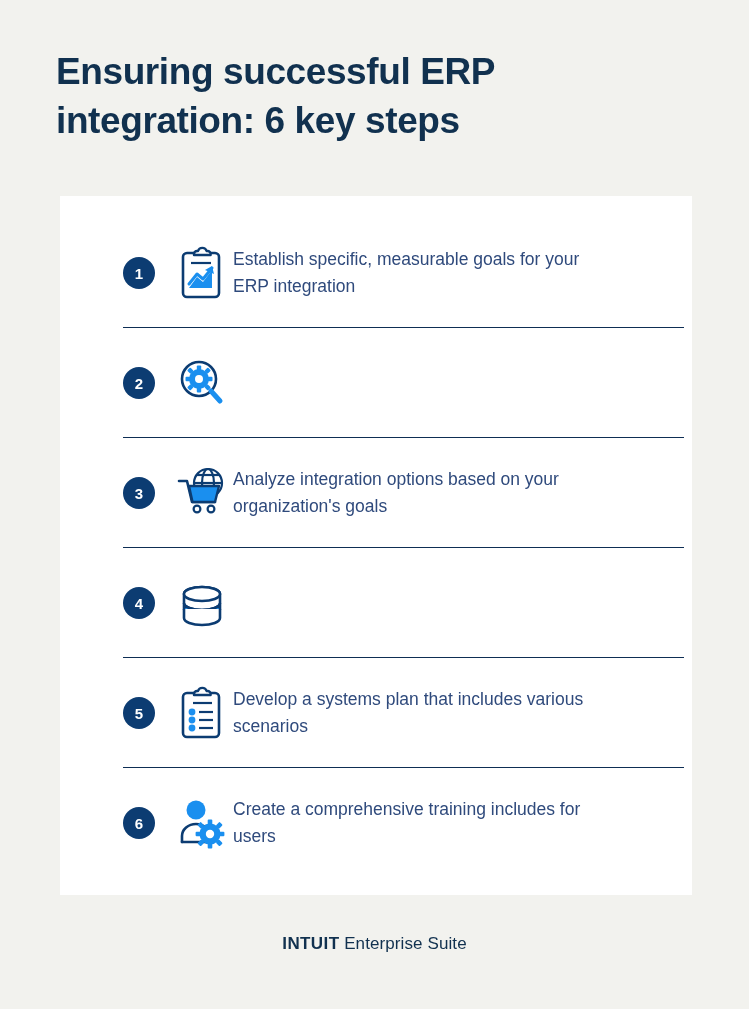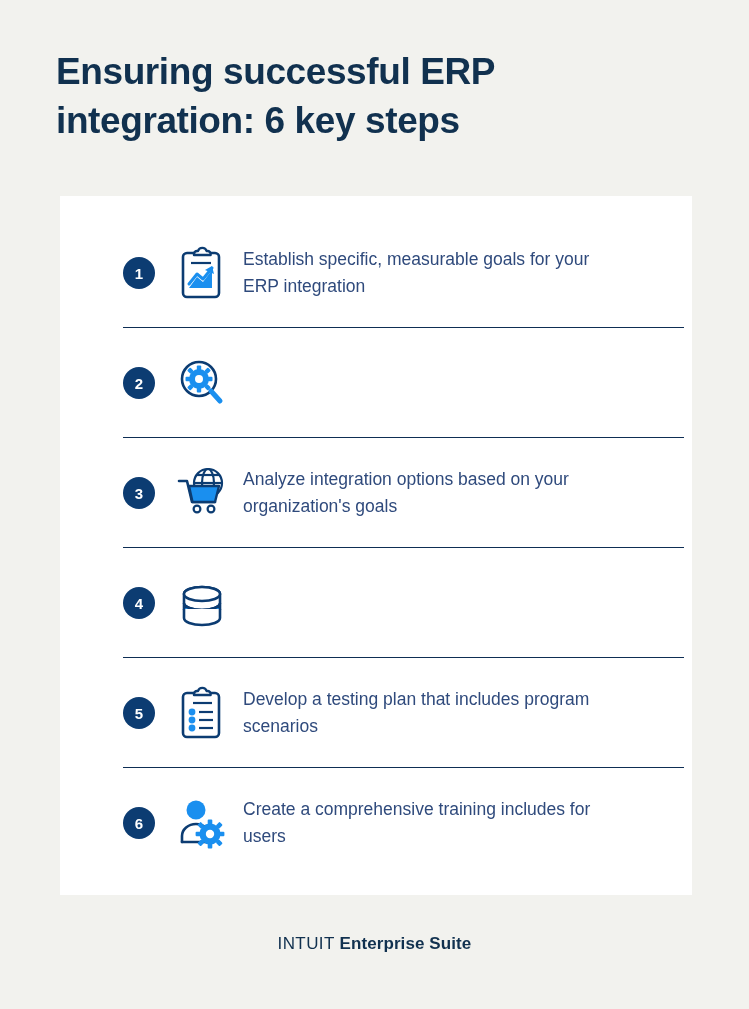--- a/index.html
+++ b/index.html
@@ -65,39 +65,38 @@
   .icon-wrap {
     flex:0 0 auto;
     width:62px;
     margin-left:16px;
     display:flex;
     align-items:center;
     justify-content:center;
   }
 
   .step-text {
-    margin-left:10px;
     font-size:17.5px;
     line-height:1.52;
     color:#2F4A7C;
     max-width:370px;
   }
 
   
   .footer {
     position:absolute;
     left:0; top:934px;
     width:749px;
     text-align:center;
     color:#11314F;
     font-size:17px;
     white-space:nowrap;
   }
-  .footer .brand { font-weight:normal; letter-spacing:0.4px; }
-  .footer .suite { font-weight:bold; letter-spacing:0.1px; }
+  .footer .brand { font-weight:bold; letter-spacing:0.4px; }
+  .footer .suite { font-weight:normal; letter-spacing:0.1px; }
 </style>
 </head>
 <body>
 
 <div class="page">
 
   <h1 class="title">Ensuring successful ERP integration: 6 key steps</h1>
 
   <div class="card">
     <div class="steps">
@@ -183,21 +182,21 @@
             <path d="M15 10 v-1 a3 3 0 0 1 3-3 h1 a4.5 4.5 0 0 1 8.6 0 h1 a3 3 0 0 1 3 3 v1 z" fill="#FFFFFF" stroke="#0C3C72" stroke-width="2.4" stroke-linejoin="round"></path>
             <line x1="14" y1="18" x2="33" y2="18" stroke="#0C3C72" stroke-width="2.2"></line>
             <circle cx="13" cy="27" r="3.4" fill="#1A8FEF"></circle>
             <circle cx="13" cy="35" r="3.4" fill="#1A8FEF"></circle>
             <circle cx="13" cy="43" r="3.4" fill="#1A8FEF"></circle>
             <line x1="20" y1="27" x2="34" y2="27" stroke="#0C3C72" stroke-width="2.2"></line>
             <line x1="20" y1="35" x2="34" y2="35" stroke="#0C3C72" stroke-width="2.2"></line>
             <line x1="20" y1="43" x2="34" y2="43" stroke="#0C3C72" stroke-width="2.2"></line>
           </svg>
         </div>
-        <div class="step-text">Develop a testing plan that includes program scenarios</div>
+        <div class="step-text">Develop a systems plan that includes various scenarios</div>
         <div class="divider"></div>
       </div>
 
       <div class="step-row">
         <div class="num-circle">6</div>
         <div class="icon-wrap">
           <svg width="52" height="54" viewBox="0 0 52 54">
             <circle cx="20" cy="14" r="9.5" fill="#1A8FEF"></circle>
             <path d="M6 46 v-6 a14 12 0 0 1 28 0 v6" fill="none" stroke="#0C3C72" stroke-width="2.6" stroke-linecap="round"></path>
             <line x1="6" y1="46" x2="34" y2="46" stroke="#0C3C72" stroke-width="2.6" stroke-linecap="round"></line>

